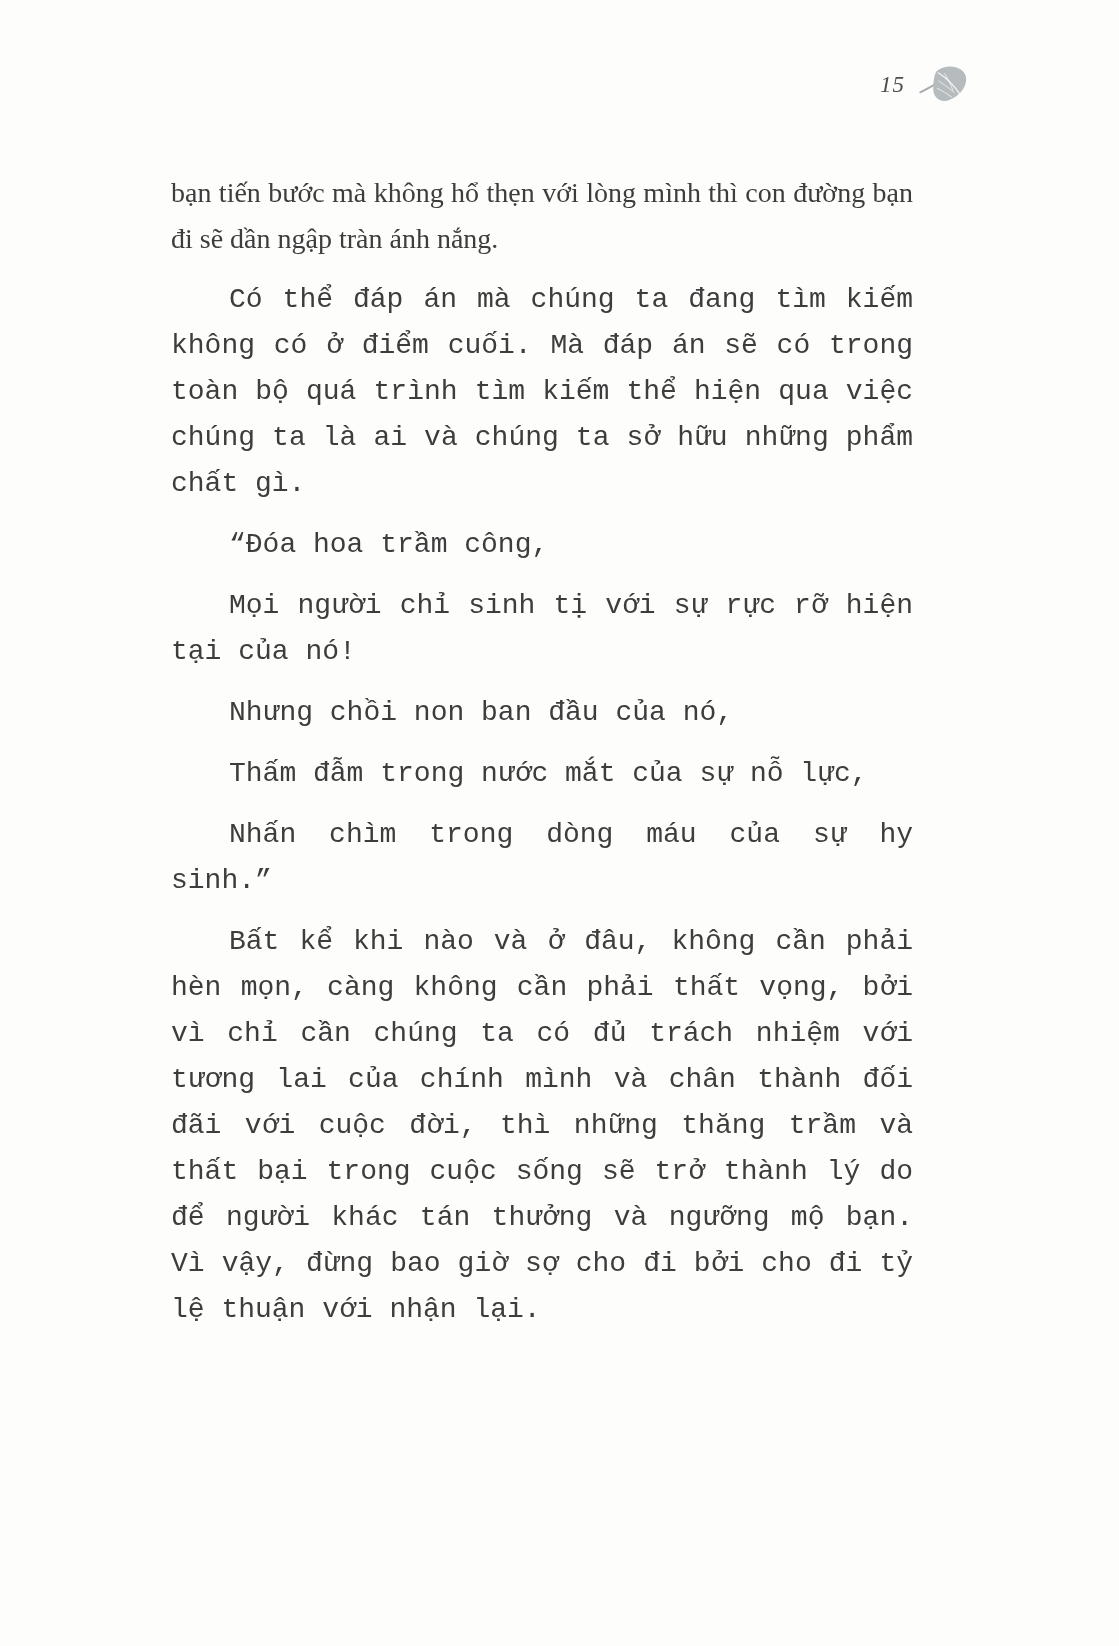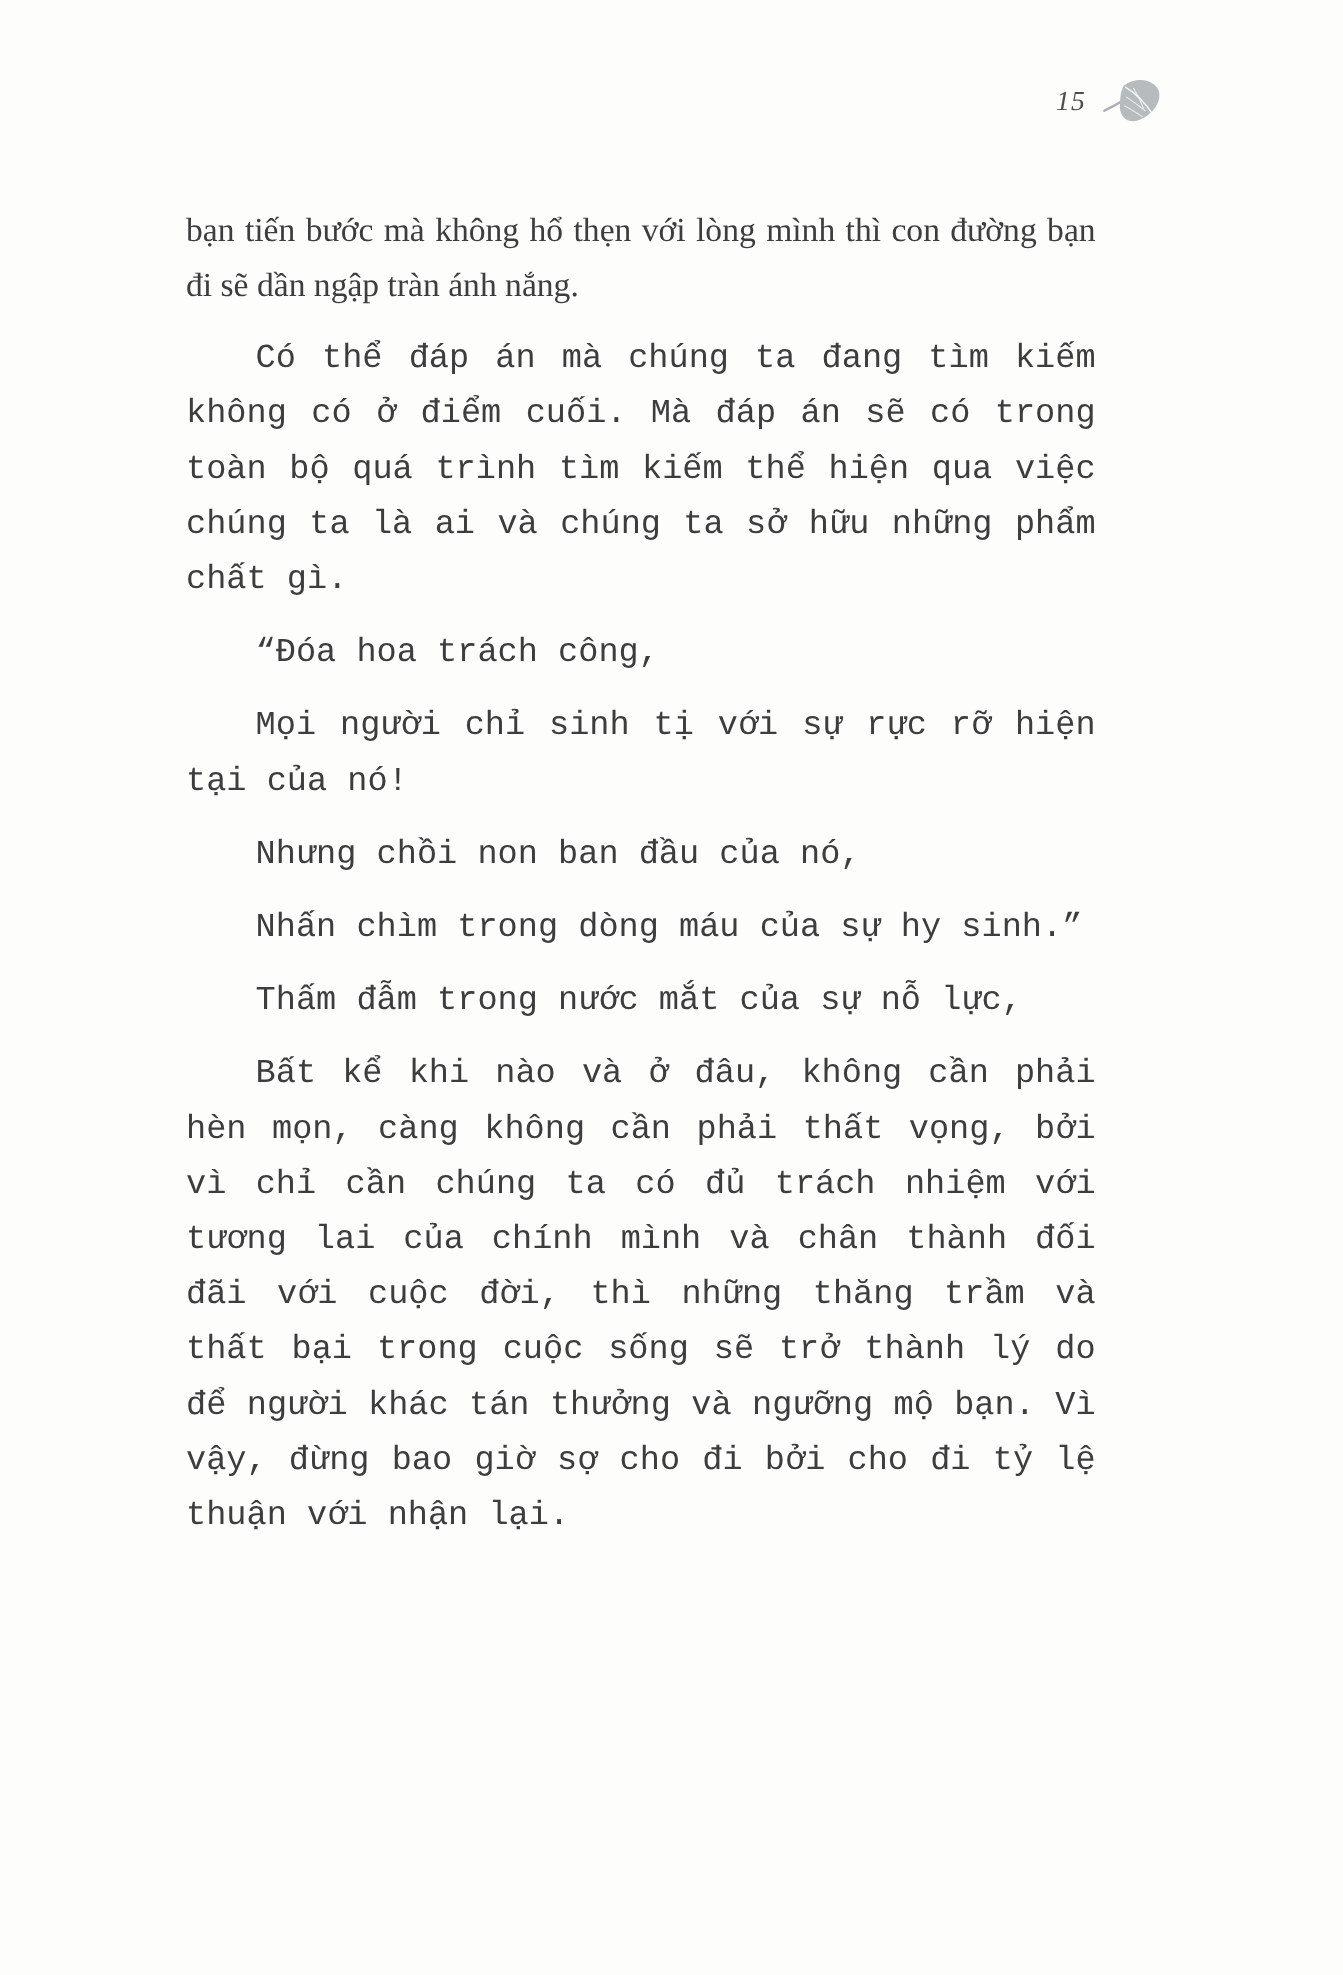--- a/index.html
+++ b/index.html
@@ -42,21 +42,21 @@
     position: absolute;
     left: 155px;
     top: 170px;
     width: 758px;
     color: #3d3d3d;
     font-size: 28px;
     line-height: 46px;
     text-align: justify;
   }
   .para {
-    margin: 0 0 15px 0;
+    margin: 0 0 15px 16px;
   }
   .para.indent {
     text-indent: 58px;
     font-family: Liberation Mono, monospace;
   }
 </style>
 </head>
 <body>
 
 <div class="page">
@@ -70,21 +70,21 @@
       <path d="M34 13 C 38 19, 41 25, 44 33" stroke="#ffffff" stroke-width="1.2" fill="none" stroke-linecap="round" opacity="0.7"></path>
       <path d="M27 22 C 33 26, 39 31, 46 36" stroke="#ffffff" stroke-width="1.2" fill="none" stroke-linecap="round" opacity="0.7"></path>
       <path d="M25 31 C 31 34, 37 38, 43 42" stroke="#ffffff" stroke-width="1.2" fill="none" stroke-linecap="round" opacity="0.7"></path>
     </svg>
   </div>
 
   <div class="content">
 
   <p class="para">bạn tiến bước mà không hổ thẹn với lòng mình thì con đường bạn đi sẽ dần ngập tràn ánh nắng.</p>
       <p class="para indent">Có thể đáp án mà chúng ta đang tìm kiếm không có ở điểm cuối. Mà đáp án sẽ có trong toàn bộ quá trình tìm kiếm thể hiện qua việc chúng ta là ai và chúng ta sở hữu những phẩm chất gì.</p>
-      <p class="para indent">“Đóa hoa trách công,</p>
+      <p class="para indent">“Đóa hoa trầm công,</p>
       <p class="para indent">Mọi người chỉ sinh tị với sự rực rỡ hiện tại của nó!</p>
       <p class="para indent">Nhưng chồi non ban đầu của nó,</p>
+      <p class="para indent">Thấm đẫm trong nước mắt của sự nỗ lực,</p>
       <p class="para indent">Nhấn chìm trong dòng máu của sự hy sinh.”</p>
-      <p class="para indent">Thấm đẫm trong nước mắt của sự nỗ lực,</p>
       <p class="para indent">Bất kể khi nào và ở đâu, không cần phải hèn mọn, càng không cần phải thất vọng, bởi vì chỉ cần chúng ta có đủ trách nhiệm với tương lai của chính mình và chân thành đối đãi với cuộc đời, thì những thăng trầm và thất bại trong cuộc sống sẽ trở thành lý do để người khác tán thưởng và ngưỡng mộ bạn. Vì vậy, đừng bao giờ sợ cho đi bởi cho đi tỷ lệ thuận với nhận lại.</p>
     </div>
 
 </div>
 
 </body></html>

